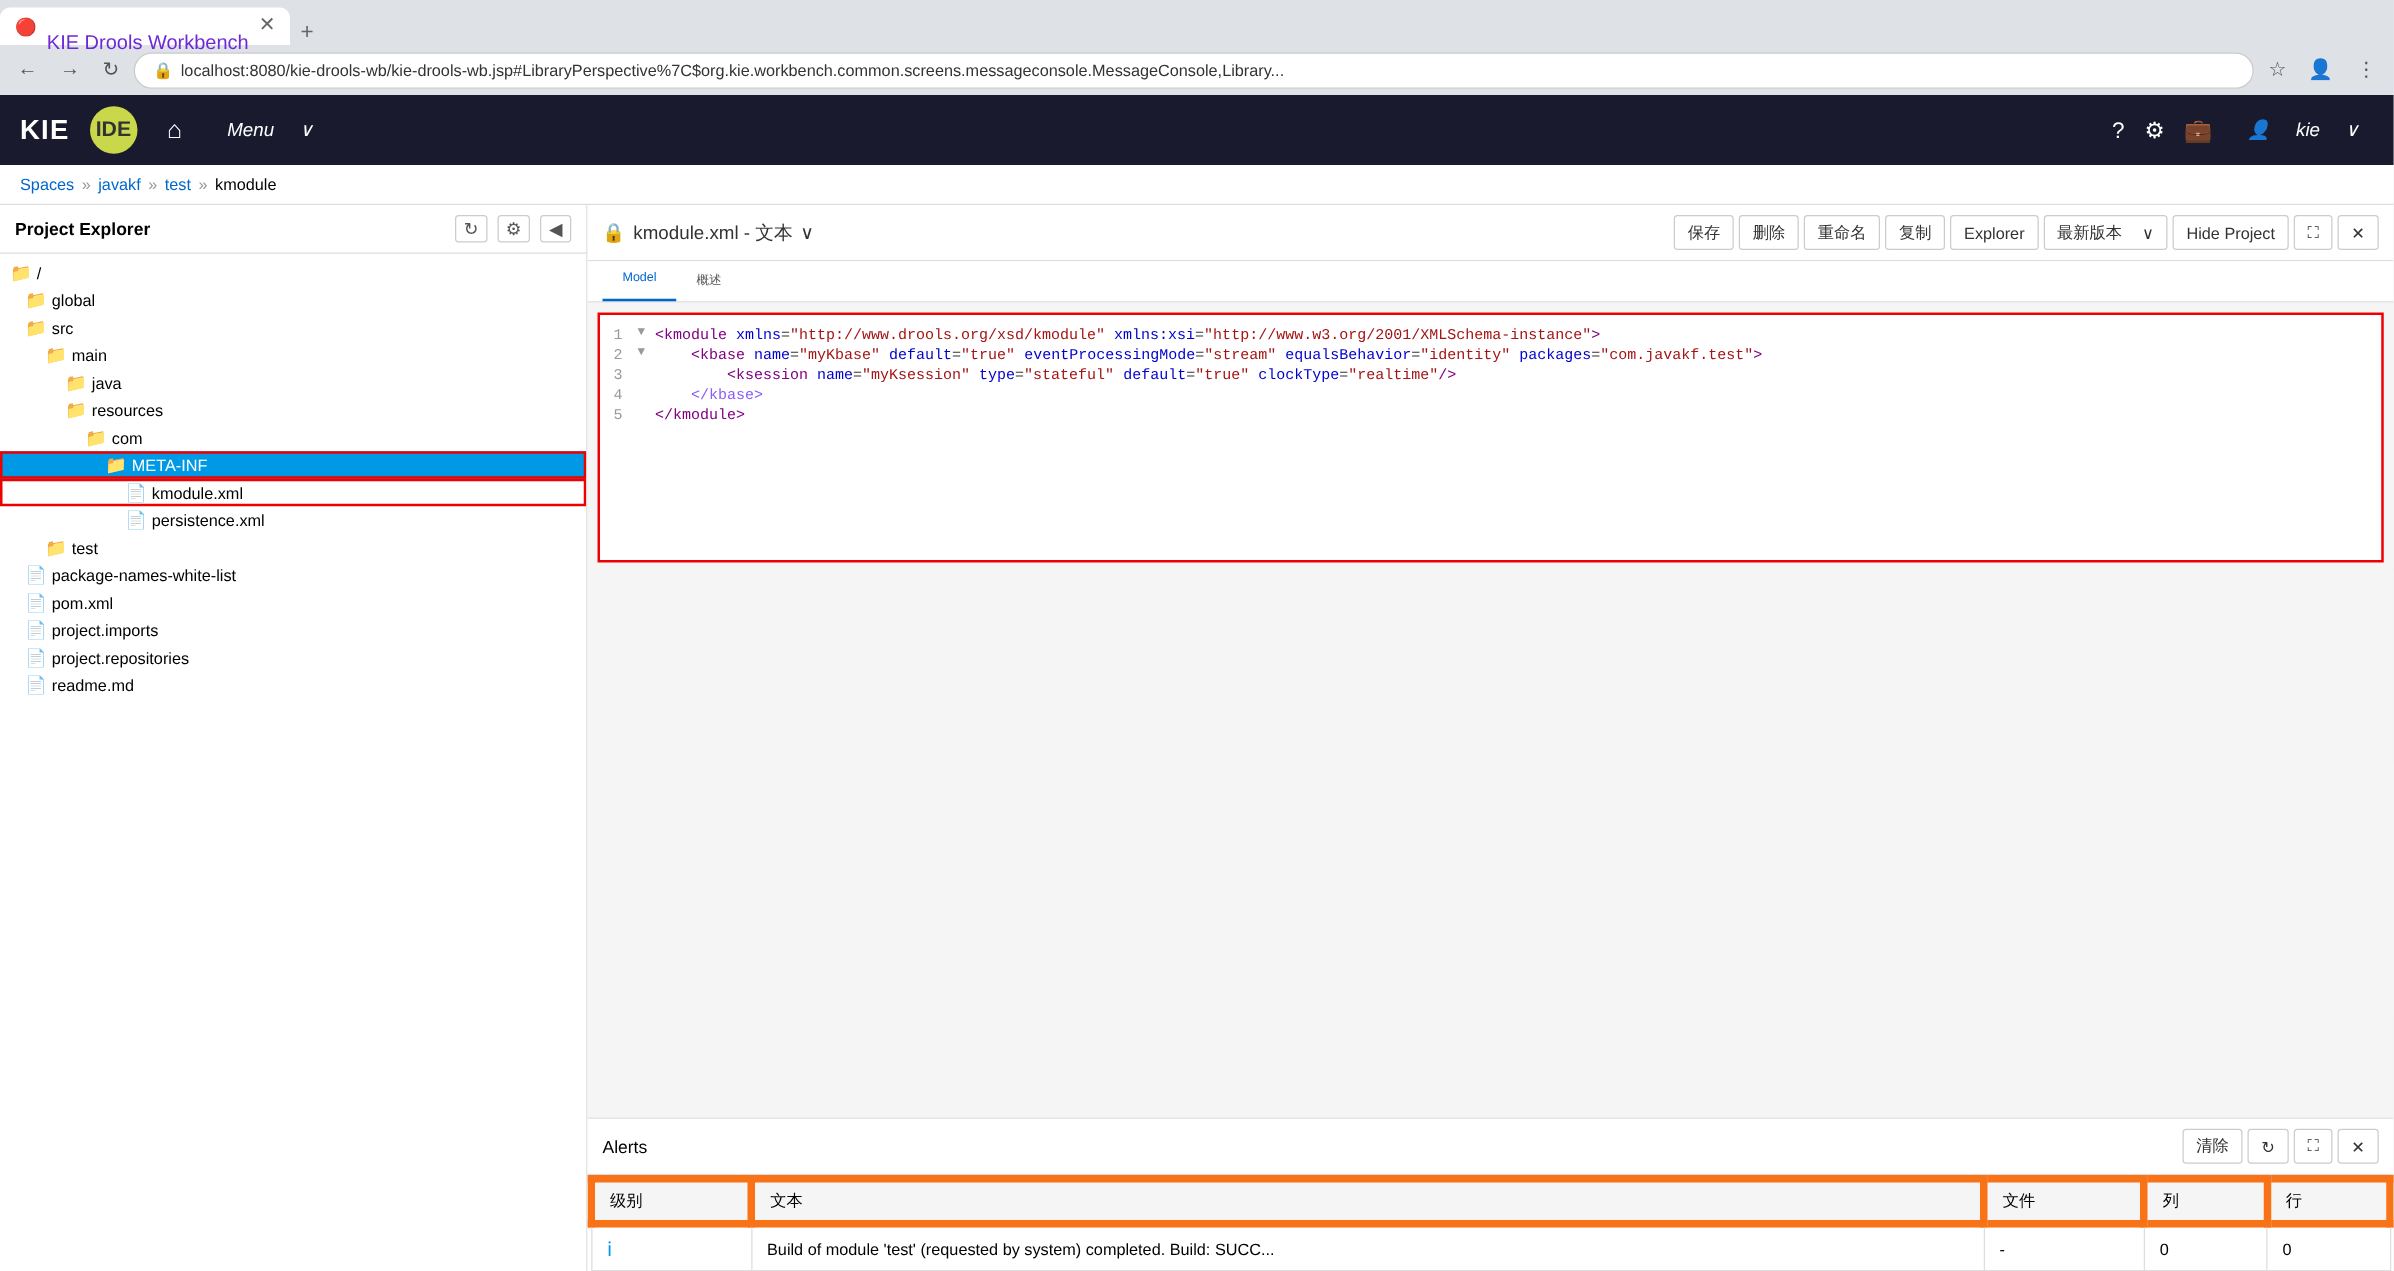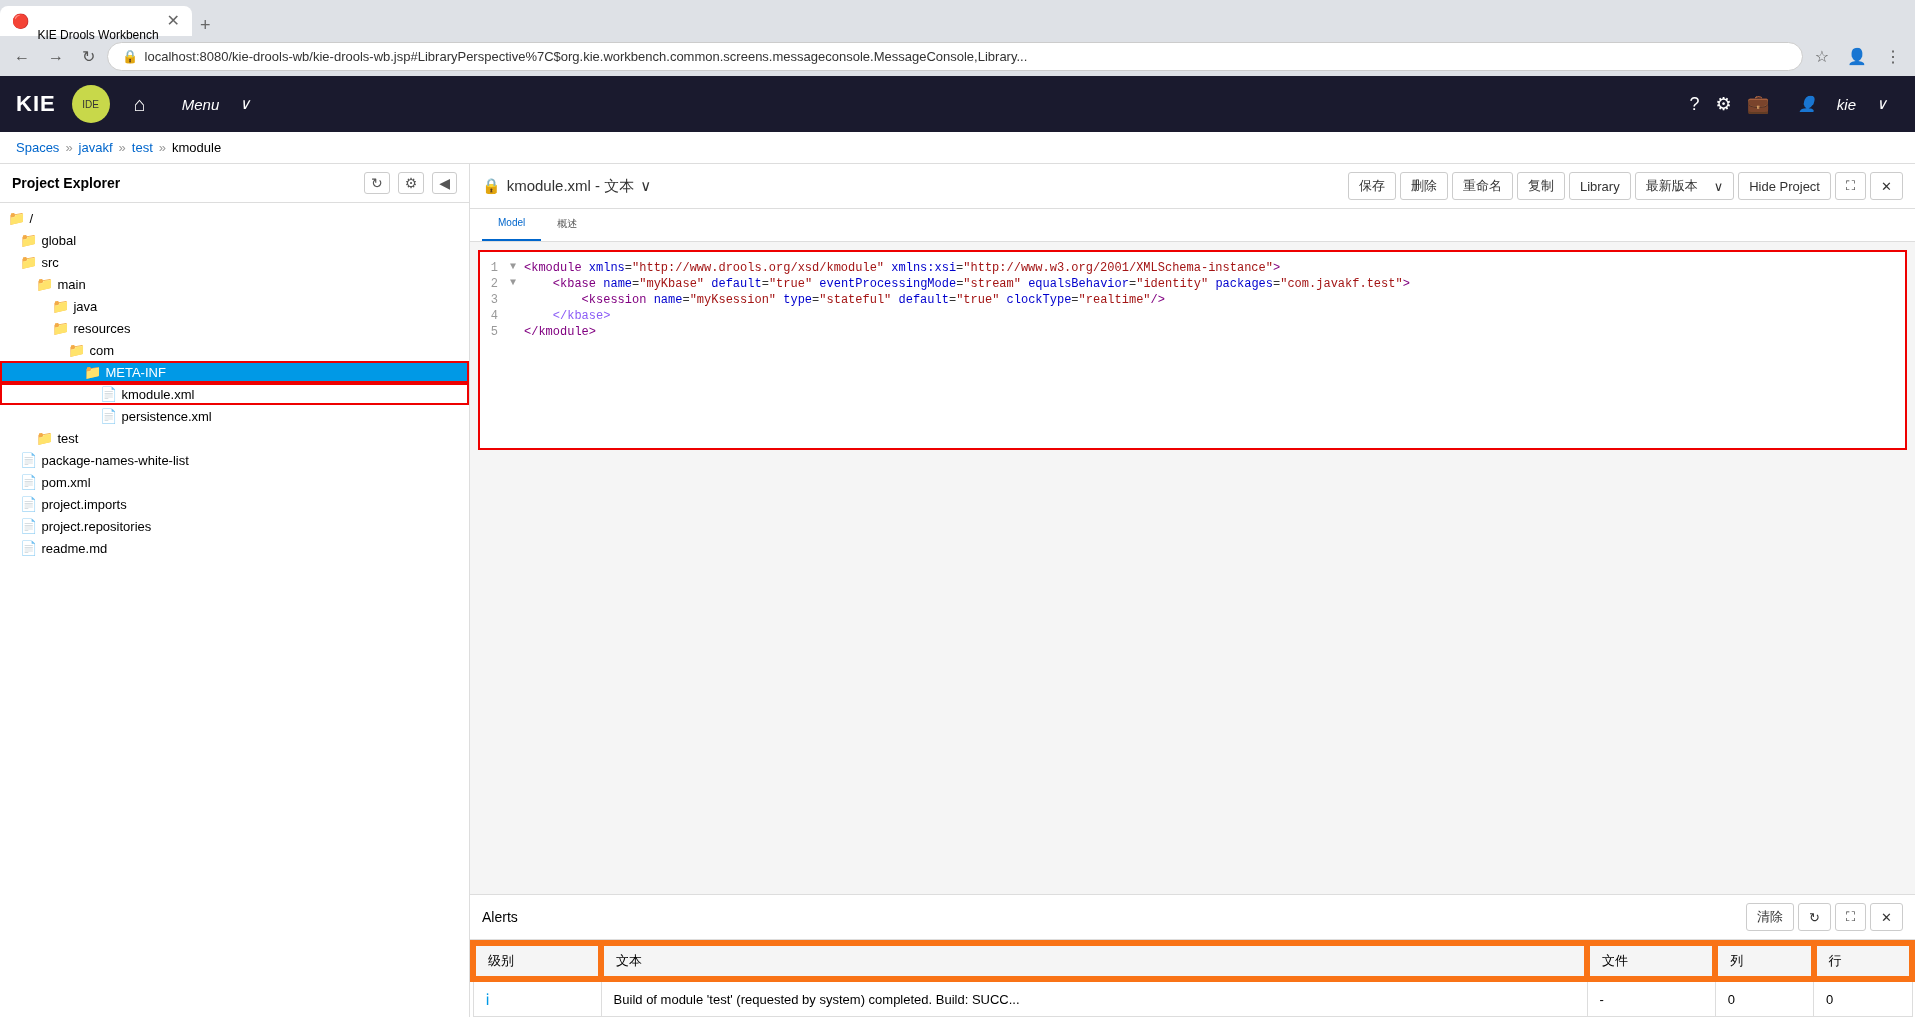--- a/index.html
+++ b/index.html
@@ -3,35 +3,35 @@
   <meta charset="utf-8">
   <style>
     * { box-sizing: border-box; margin: 0; padding: 0; }
     body { font-family: 'Segoe UI', Arial, sans-serif; font-size: 13px; background: #f0f0f0; overflow: hidden; }
 
     
     .browser-chrome { background: #dee1e6; }
     .browser-tab-bar { display: flex; align-items: flex-end; padding: 6px 0 0 0; background: #dee1e6; height: 36px; }
     .browser-tab { display: flex; align-items: center; background: #fff; border-radius: 8px 8px 0 0; padding: 0 12px; height: 30px; font-size: 13px; gap: 8px; min-width: 180px; }
     .browser-tab .tab-favicon { color: #e44; font-size: 14px; }
-    .browser-tab .tab-title { flex: 1; font-size: 12px; color: #000000; margin-top: 28px; }
+    .browser-tab .tab-title { flex: 1; font-size: 16px; color: #6d28d9; margin-top: 28px; }
     .browser-tab .tab-close { color: #666; cursor: pointer; font-size: 16px; line-height: 1; }
     .browser-tab-new { background: none; border: none; font-size: 18px; color: #666; padding: 0 8px; cursor: pointer; }
     .browser-nav { display: flex; align-items: center; padding: 4px 8px; gap: 6px; background: #dee1e6; height: 40px; }
     .nav-btn { background: none; border: none; cursor: pointer; color: #555; font-size: 16px; padding: 4px 6px; border-radius: 50%; }
     .address-bar { flex: 1; background: #fff; border-radius: 20px; padding: 6px 14px; font-size: 13px; color: #333; display: flex; align-items: center; gap: 6px; border: 1px solid #ccc; }
     .address-bar .lock-icon { color: #666; }
     .address-text { flex: 1; color: #333; white-space: nowrap; overflow: hidden; text-overflow: ellipsis; }
     .nav-actions { display: flex; gap: 6px; }
     .nav-action-btn { background: none; border: none; cursor: pointer; color: #555; font-size: 16px; padding: 4px 6px; }
 
     
     .app-header { background: #1a1a2e; display: flex; align-items: center; padding: 0 16px; height: 56px; gap: 16px; }
     .kie-logo { color: #fff; font-weight: bold; font-size: 22px; letter-spacing: 1px; }
-    .ide-badge { background: #c8d84a; color: #333; font-weight: normal; font-size: 10px; border-radius: 50%; width: 38px; height: 38px; display: flex; align-items: center; justify-content: center; }
+    .ide-badge { background: #c8d84a; color: #333; font-weight: bold; font-size: 17px; border-radius: 50%; width: 38px; height: 38px; display: flex; align-items: center; justify-content: center; }
     .home-icon-btn { color: #fff; font-size: 20px; background: none; border: none; cursor: pointer; padding: 4px 8px; }
     .menu-btn { color: #fff; background: none; border: none; cursor: pointer; font-size: 15px; padding: 4px 12px; display: flex; align-items: center; gap: 20px; font-style: italic; }
     .header-spacer { flex: 1; }
     .header-actions { display: flex; align-items: center; gap: 16px; }
     .header-icon-btn { color: #fff; background: none; border: none; cursor: pointer; font-size: 18px; }
 
     
     .breadcrumb { padding: 8px 16px; background: #fff; border-bottom: 1px solid #ddd; display: flex; align-items: center; gap: 6px; font-size: 13px; }
     .breadcrumb a { color: #0066cc; text-decoration: none; }
     .breadcrumb .sep { color: #999; }
@@ -248,21 +248,21 @@
       <div class="file-title">
         <span class="file-lock">🔒</span>
         <span class="file-name-text">kmodule.xml - 文本</span>
         <span style="cursor:pointer;">∨</span>
       </div>
       <div class="file-actions">
         <button class="action-btn">保存</button>
         <button class="action-btn">删除</button>
         <button class="action-btn">重命名</button>
         <button class="action-btn">复制</button>
-        <button class="action-btn">Library</button>
+        <button class="action-btn">Explorer</button>
         <button class="action-btn action-btn-dropdown">
           <span>最新版本</span>
           <span>∨</span>
         </button>
         <button class="action-btn">Hide Project</button>
         <button class="action-btn">⛶</button>
         <button class="action-btn">✕</button>
       </div>
     </div>
 

